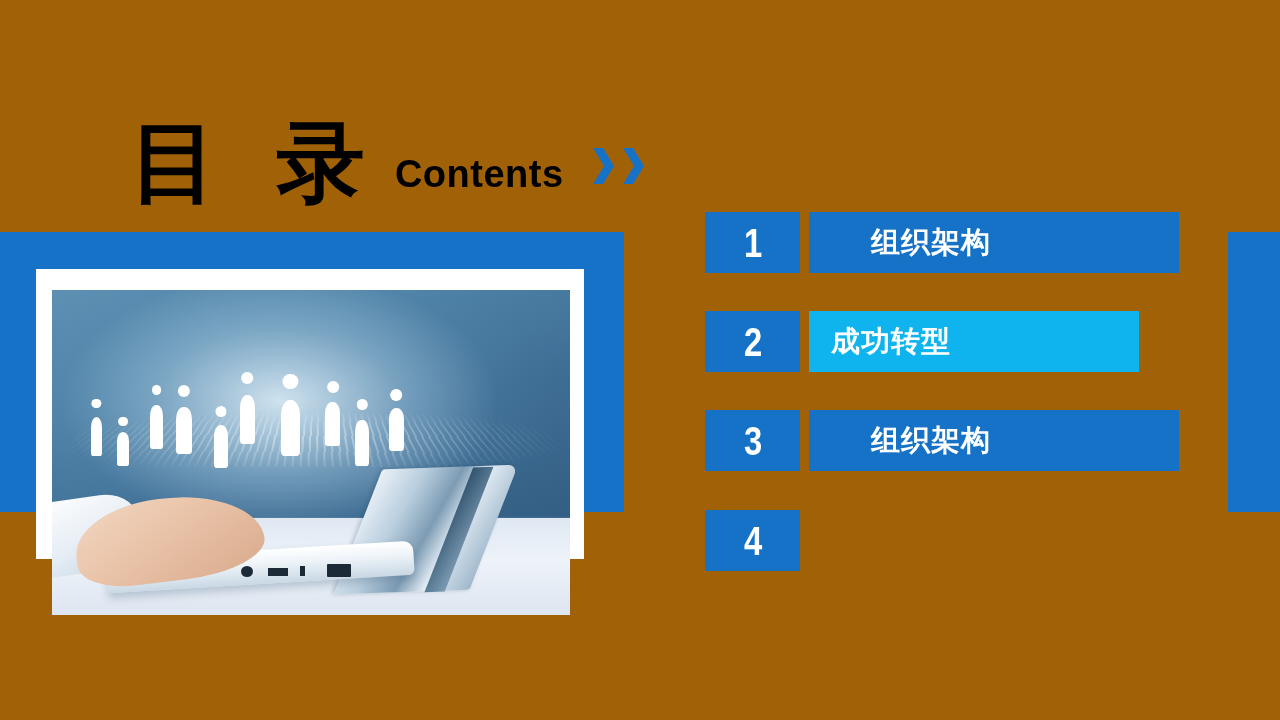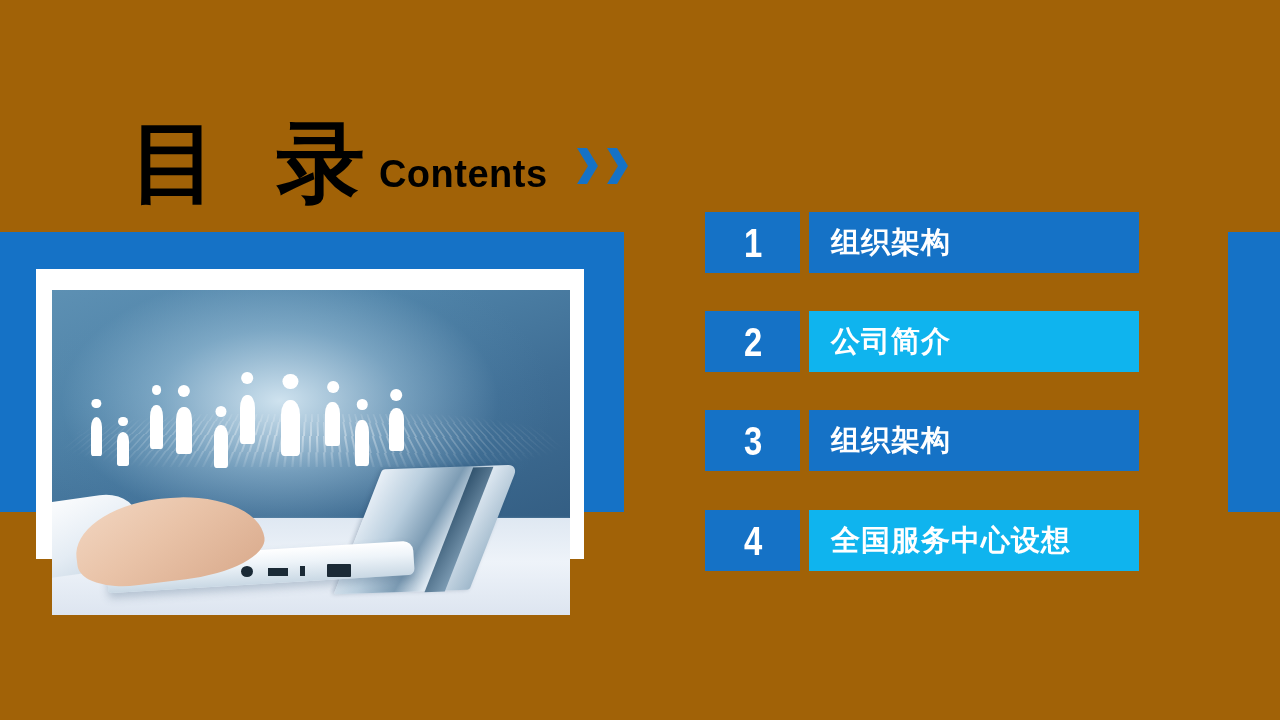--- a/index.html
+++ b/index.html
@@ -36,20 +36,21 @@
     color: #000000;
     letter-spacing: 0.16em;
     white-space: pre;
   }
   .title-en {
     font-family: "Liberation Sans", sans-serif;
     font-size: 38px;
     font-weight: 700;
     color: #000000;
     letter-spacing: 0.5px;
+    margin-left: 16px;
     margin-bottom: 8px;
     white-space: nowrap;
   }
   .chevrons {
     display: flex;
     align-items: center;
     margin-left: 28px;
     margin-bottom: 18px;
   }
   .chev {
@@ -237,21 +238,21 @@
     transform: scaleX(0.82);
     letter-spacing: -1px;
   }
   .label-box {
     width: 330px;
     margin-left: 9px;
     display: flex;
     align-items: center;
     flex: 0 0 auto;
   }
-  .label-box.dark { background: #1572C6; }
+  .label-box.dark { background: #1572C6; padding-left: 40px; }
   .label-box.light { background: #0FB4EE; }
   .label {
     color: #ffffff;
     font-family: "DejaVu Sans", "Liberation Sans", sans-serif;
     font-weight: 700;
     font-size: 29px;
     letter-spacing: 1px;
     padding-left: 22px;
     white-space: nowrap;
   }
@@ -329,39 +330,36 @@
       <div class="label-box dark">
         <span class="label">组织架构</span>
       </div>
     </div>
 
     <div class="menu-row" style="top:99px;">
       <div class="num-box">
         <span class="num">2</span>
       </div>
       <div class="label-box light">
-        <span class="label">公司简介</span>
+        <span class="label">成功转型</span>
       </div>
     </div>
 
     <div class="menu-row" style="top:198px;">
       <div class="num-box">
         <span class="num">3</span>
       </div>
       <div class="label-box dark">
         <span class="label">组织架构</span>
       </div>
     </div>
 
     <div class="menu-row" style="top:298px;">
       <div class="num-box">
         <span class="num">4</span>
       </div>
-      <div class="label-box light">
-        <span class="label">全国服务中心设想</span>
-      </div>
     </div>
 
   </div>
 
   <div class="right-bar"></div>
 
 </div>
 
 </body></html>

